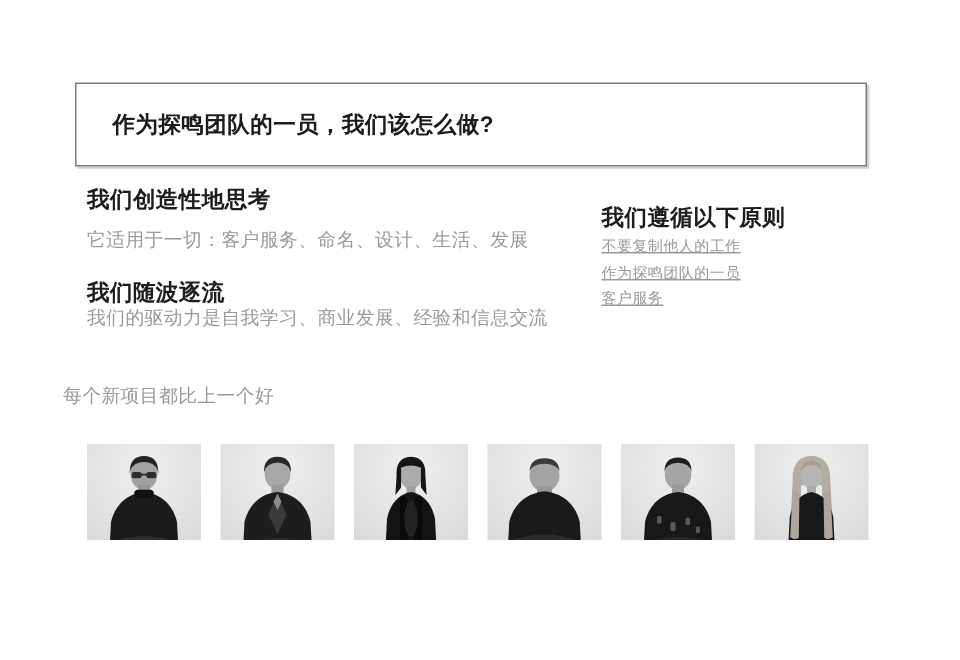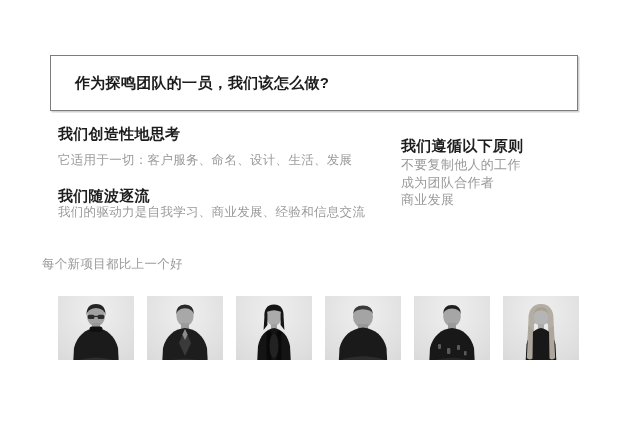--- a/index.html
+++ b/index.html
@@ -24,21 +24,21 @@
 
   .h-1{left:58px;top:124px;}
   .p-1{left:58px;top:152px;}
   .h-2{left:58px;top:186px;}
   .p-2{left:58px;top:204px;}
   .h-3{left:58px;top:239px;}
   .p-3{left:42px;top:256px;}
 
   .h-right{left:401px;top:136px;}
   .principles{position:absolute;left:401px;top:156px;margin:0;padding:0;list-style:none;}
-  .principles div{font-size:13px;color:#9a9a9a;line-height:17.7px;letter-spacing:0.3px;}
+  .principles div{font-size:10px;color:#9a9a9a;line-height:17.7px;letter-spacing:0.3px;text-decoration:underline;}
 
   
   .photos{
     position:absolute;left:58px;top:296px;width:521px;height:108px;
     display:flex;justify-content:space-between;
   }
   .photo{
     width:76px;height:108px;flex:0 0 76px;overflow:hidden;
     background:radial-gradient(ellipse 130% 95% at 50% 15%, #efefef 0%, #dedede 50%, #c8c8c8 100%);
   }
@@ -57,22 +57,22 @@
   <div class="bodytext p-1">它适用于一切：客户服务、命名、设计、生活、发展</div>
 
   <div class="heading h-2">我们随波逐流</div>
   <div class="bodytext p-2">我们的驱动力是自我学习、商业发展、经验和信息交流</div>
 
   <div class="bodytext p-3">每个新项目都比上一个好</div>
 
   <div class="heading h-right">我们遵循以下原则</div>
   <div class="principles">
     <div>不要复制他人的工作</div>
-    <div>成为团队合作者</div>
-    <div>商业发展</div>
+    <div>作为探鸣团队的一员</div>
+    <div>客户服务</div>
   </div>
 
   <div class="photos">
 
     <div class="photo">
       <svg viewBox="0 0 76 108" aria-label="man with glasses in dark turtleneck, arms crossed">
         <ellipse cx="38" cy="20" rx="9" ry="10.5" fill="#a2a2a2"></ellipse>
         <path d="M28.5 20 Q28 8 38 8 Q48 8 47.5 20 Q47 12.5 38 12 Q29 12.5 28.5 20 Z" fill="#242424"></path>
         <rect x="29.8" y="18.7" width="6.6" height="4.2" rx="1.5" fill="#2c2c2c"></rect>
         <rect x="39.6" y="18.7" width="6.6" height="4.2" rx="1.5" fill="#2c2c2c"></rect>

